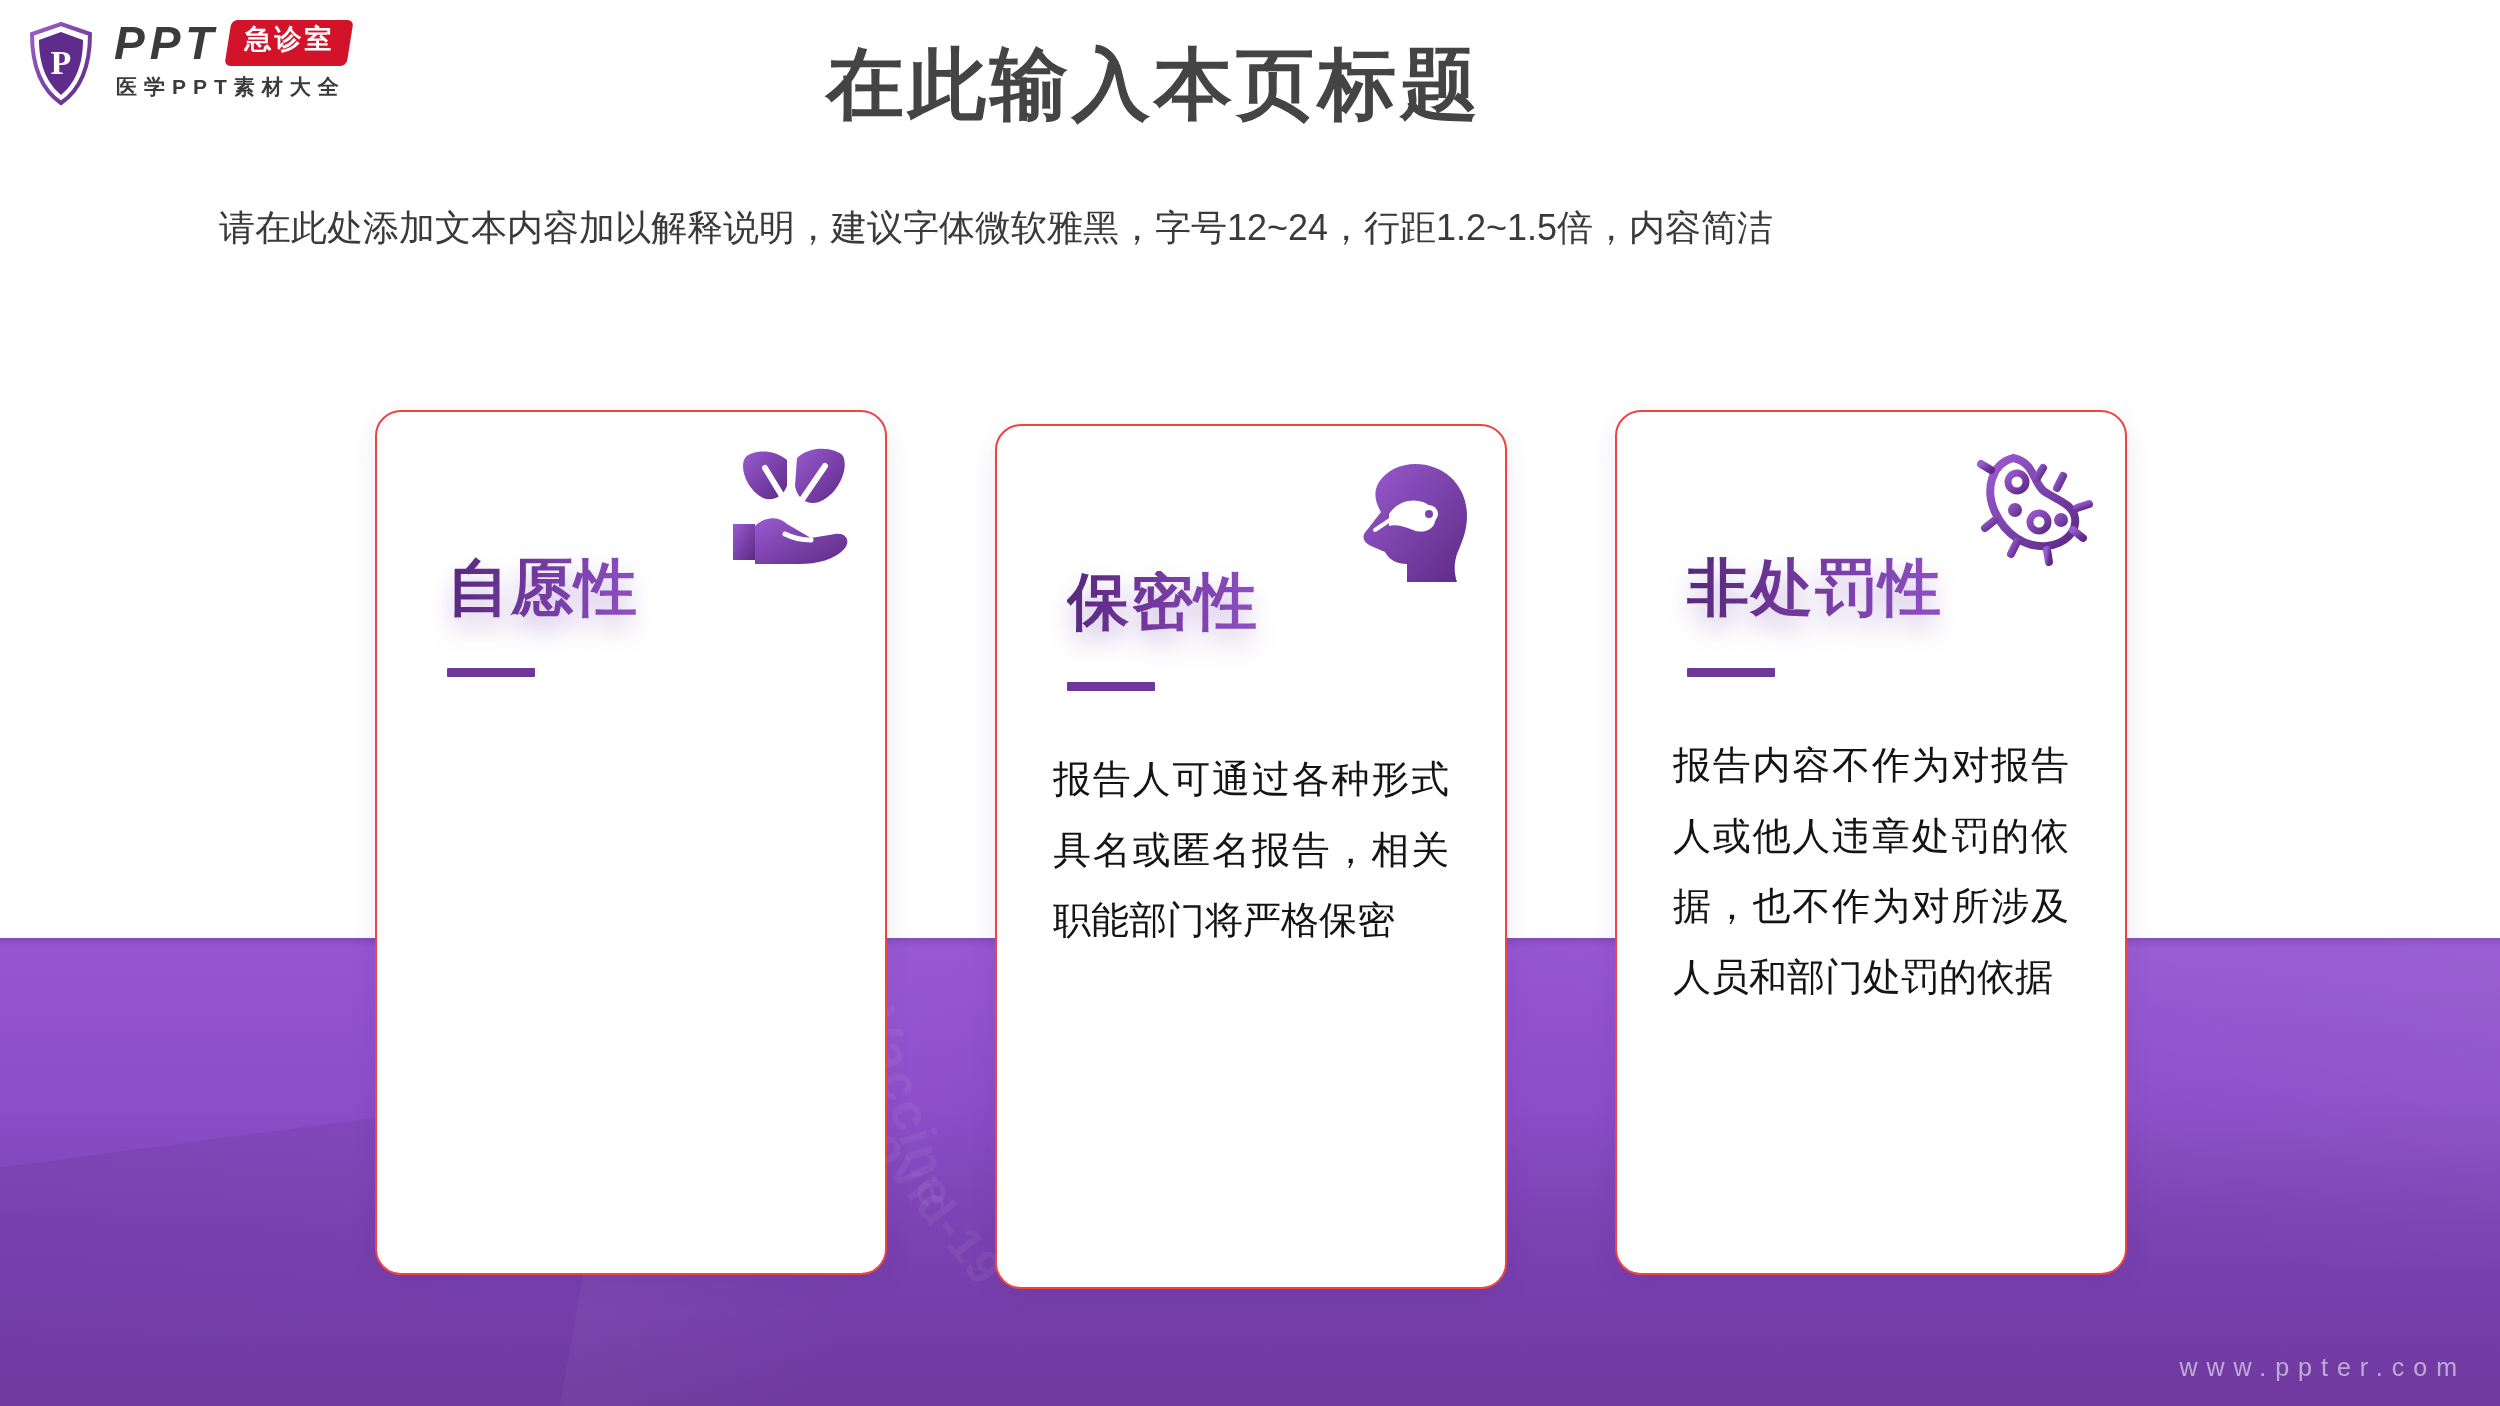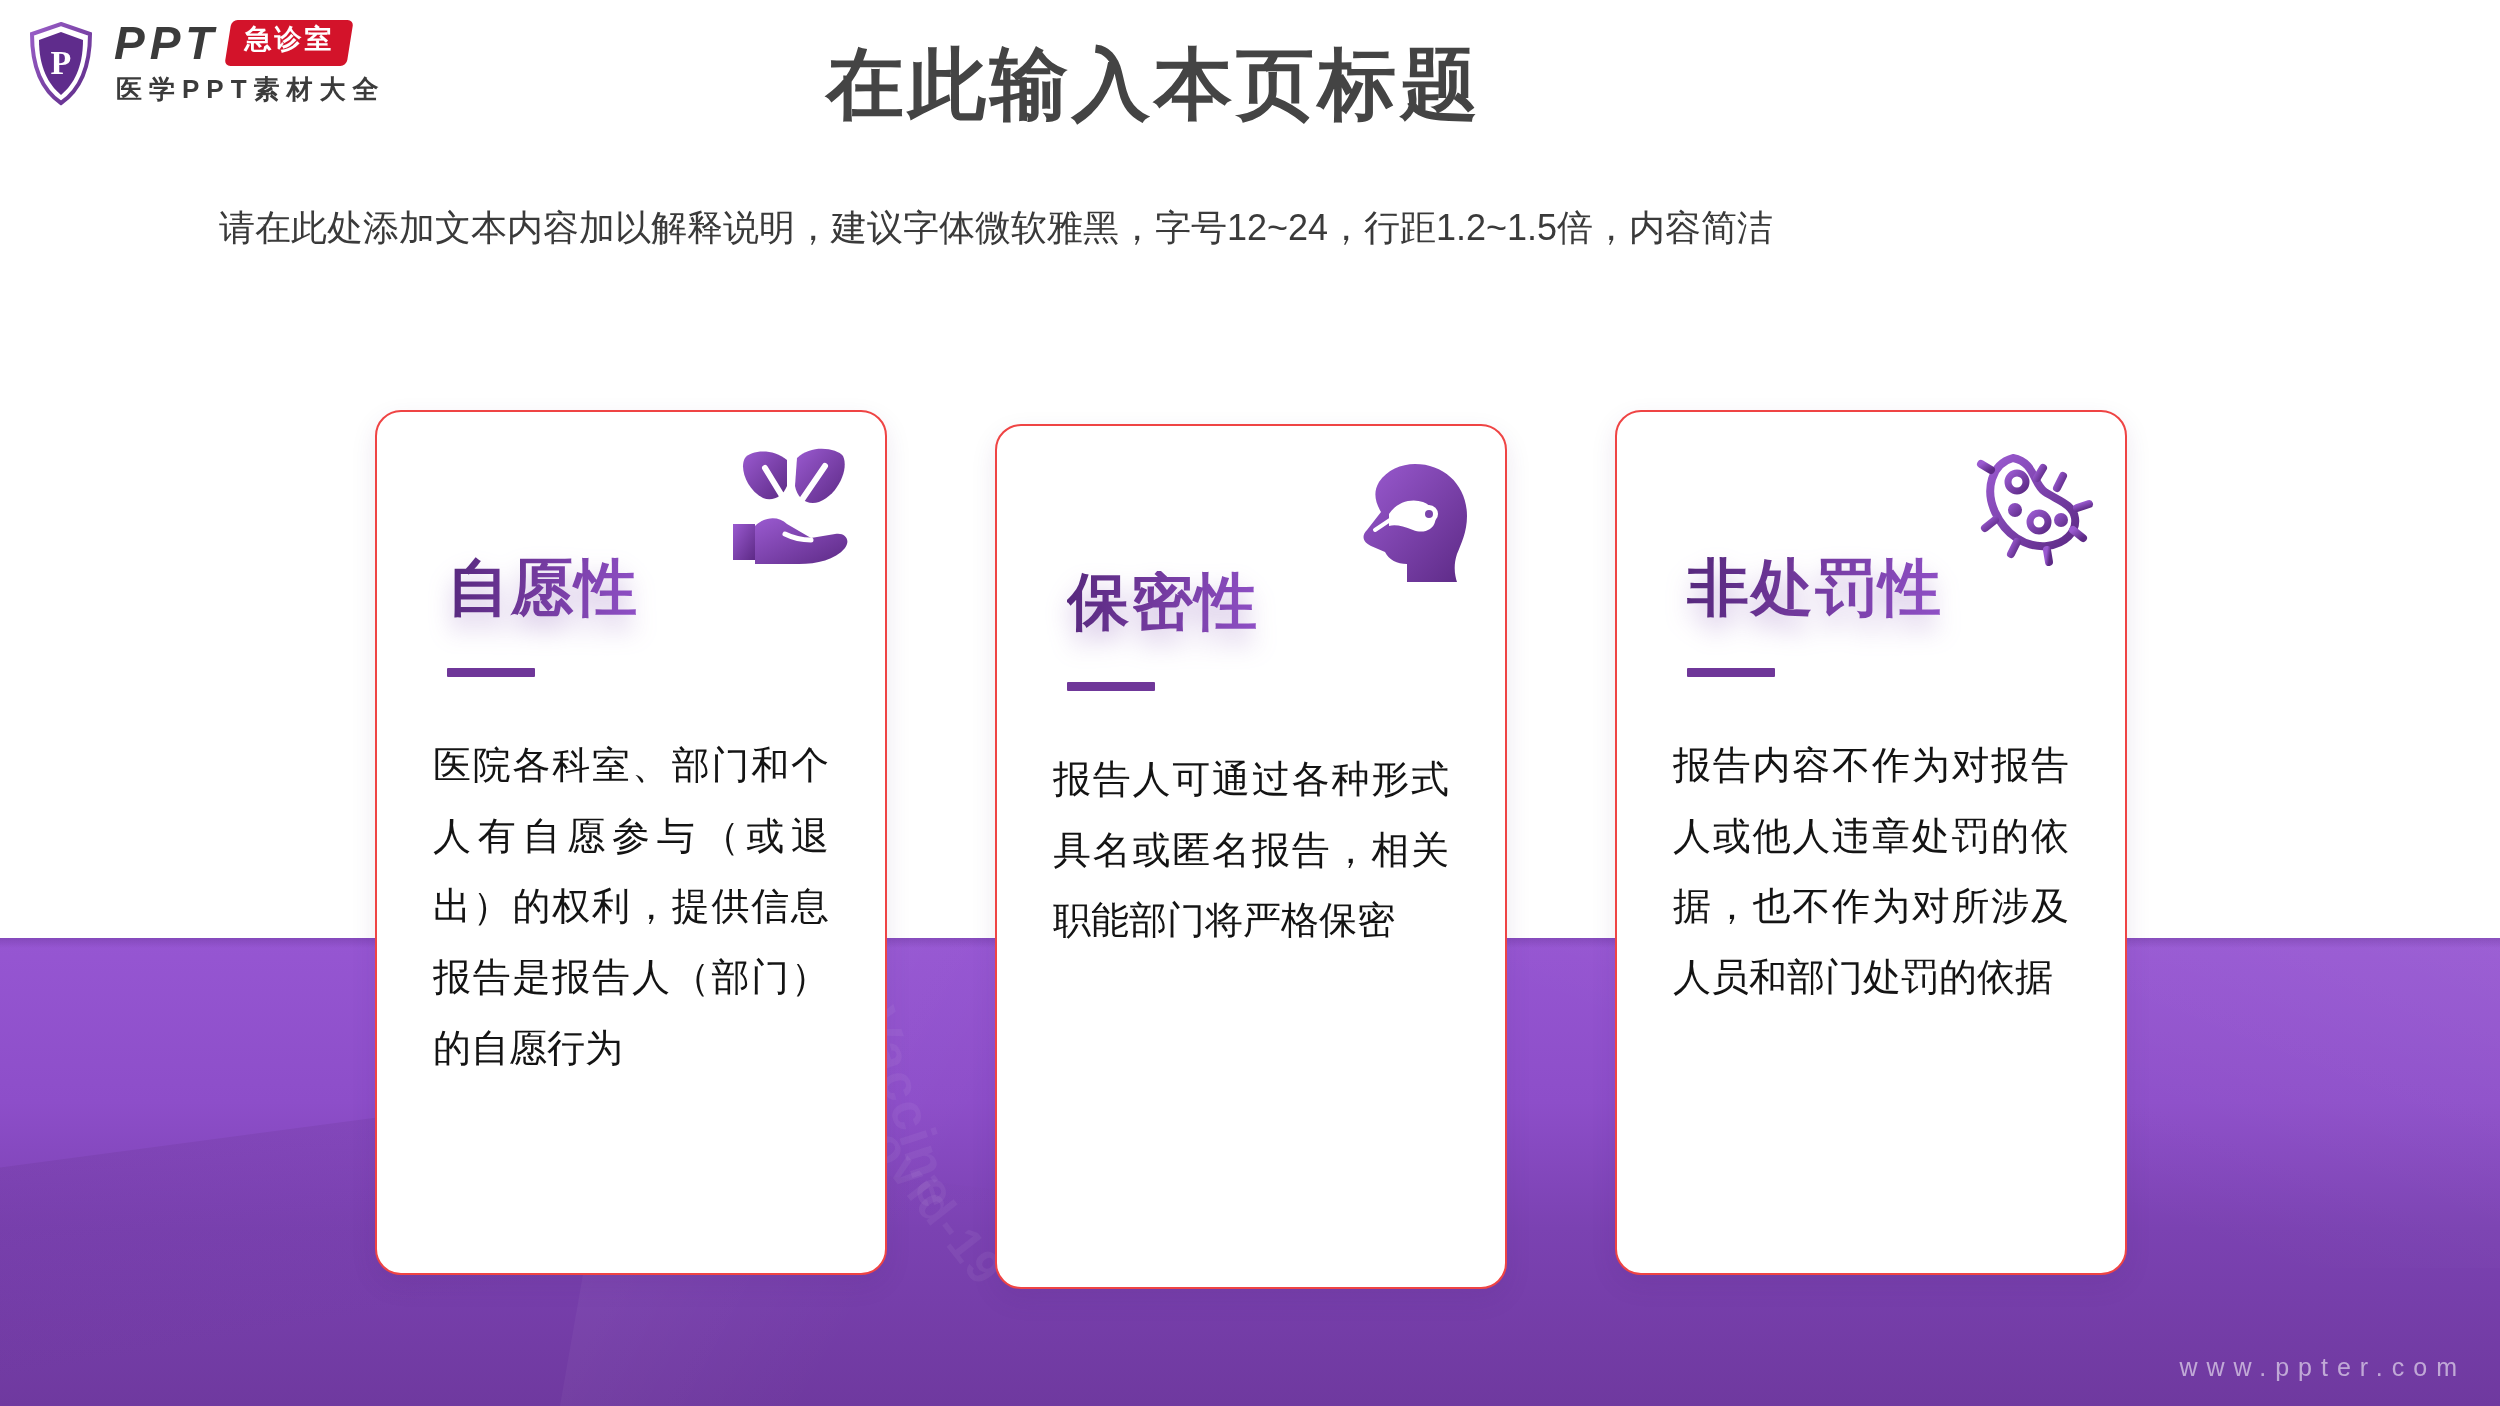--- a/index.html
+++ b/index.html
@@ -123,21 +123,21 @@
     padding: 6px 16px 7px 16px;
     border-radius: 6px;
     transform: skewX(-9deg);
     line-height: 1;
   }
   .logo-badge span { display: inline-block; transform: skewX(9deg); }
   .logo-sub {
     position: absolute;
     left: 94px;
     top: 62px;
-    font-size: 26px;
+    font-size: 21px;
     font-weight: 700;
     color: #3b3b3b;
     letter-spacing: 7px;
     line-height: 1;
   }
 
   
   .page-title {
     position: absolute;
     left: 0;
@@ -292,21 +292,20 @@
         <path d="M72 16 C86 2 112 6 118 14 C124 26 114 52 94 60 C82 64 72 56 70 44 Z" fill="url(#leafGrad)"></path>
         <path d="M40 26 L62 62" stroke="#ffffff" stroke-width="6" stroke-linecap="round" fill="none"></path>
         <path d="M100 24 L74 62" stroke="#ffffff" stroke-width="6" stroke-linecap="round" fill="none"></path>
         <path d="M40 26 L62 62" stroke="url(#leafGrad)" stroke-width="10" stroke-linecap="round" fill="none" opacity="0"></path>
         <path d="M8 82 L30 82 L30 118 L8 118 Z" fill="url(#leafGrad)"></path>
         <path d="M30 84 C40 74 54 74 62 82 L86 96 L110 92 C120 90 126 98 120 106 C110 118 92 122 74 122 L30 122 Z" fill="url(#leafGrad)"></path>
         <path d="M60 92 C68 96 76 98 86 98" stroke="#ffffff" stroke-width="5" fill="none" stroke-linecap="round"></path>
       </svg>
       <div class="card-heading">自愿性</div>
       <div class="card-rule"></div>
-      <div class="card-body">医院各科室、部门和个人有自愿参与（或退出）的权利，提供信息报告是报告人（部门）的自愿行为</div>
     </div>
 
     <div class="card card-2">
       <svg class="card-icon" viewBox="0 0 132 132">
         <defs>
           <linearGradient id="headGrad" x1="0" y1="0" x2="1" y2="1">
             <stop offset="0%" stop-color="#9a5ad0"></stop>
             <stop offset="100%" stop-color="#5d2a86"></stop>
           </linearGradient>
         </defs>

